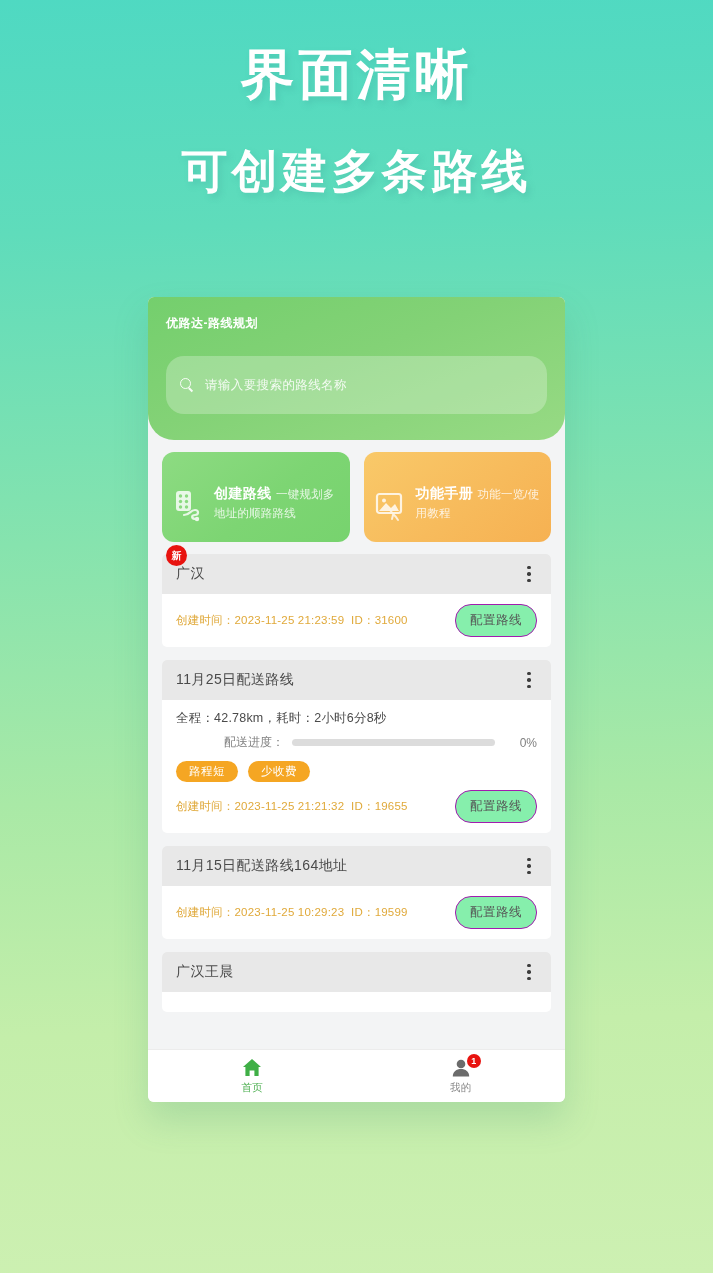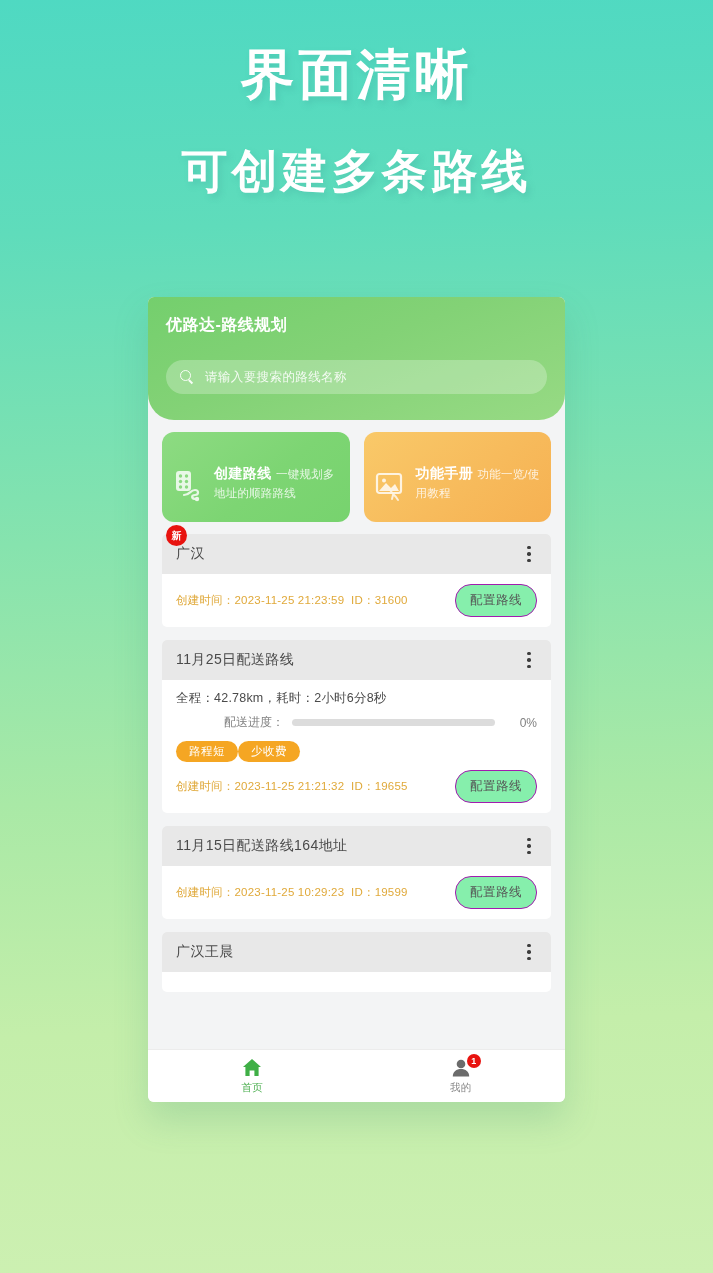--- a/index.html
+++ b/index.html
@@ -51,32 +51,32 @@
   
   .app-header {
     background: linear-gradient(160deg, #74cf6d 0%, #83d276 45%, #97da84 100%);
     border-bottom-left-radius: 26px;
     border-bottom-right-radius: 26px;
     padding: 18px 18px 26px 18px;
     flex: none;
   }
   .app-title {
     color: #ffffff;
-    font-size: 16px;
+    font-size: 12px;
     font-weight: bold;
     letter-spacing: 0.5px;
     margin-bottom: 24px;
   }
   .search-box {
     height: 34px;
     border-radius: 18px;
     background: rgba(255,255,255,0.26);
     display: flex;
     align-items: center;
-    padding: 0 14px;
+    padding: 12px 14px;
     gap: 10px;
   }
   .search-box .magnifier {
     width: 15px;
     height: 15px;
     flex: none;
     position: relative;
   }
   .search-box .magnifier::before {
     content: "";
@@ -235,20 +235,21 @@
     background: #dcdcdc;
   }
   .progress-value {
     color: #808080;
     font-size: 12px;
     width: 34px;
     text-align: right;
   }
   .tag-row {
     display: flex;
+    gap: 10px;
     margin-bottom: 8px;
   }
   .tag {
     background: #f5a623;
     color: #ffffff;
     font-size: 11.5px;
     border-radius: 11px;
     padding: 3px 13px;
     letter-spacing: 0.5px;
   }

